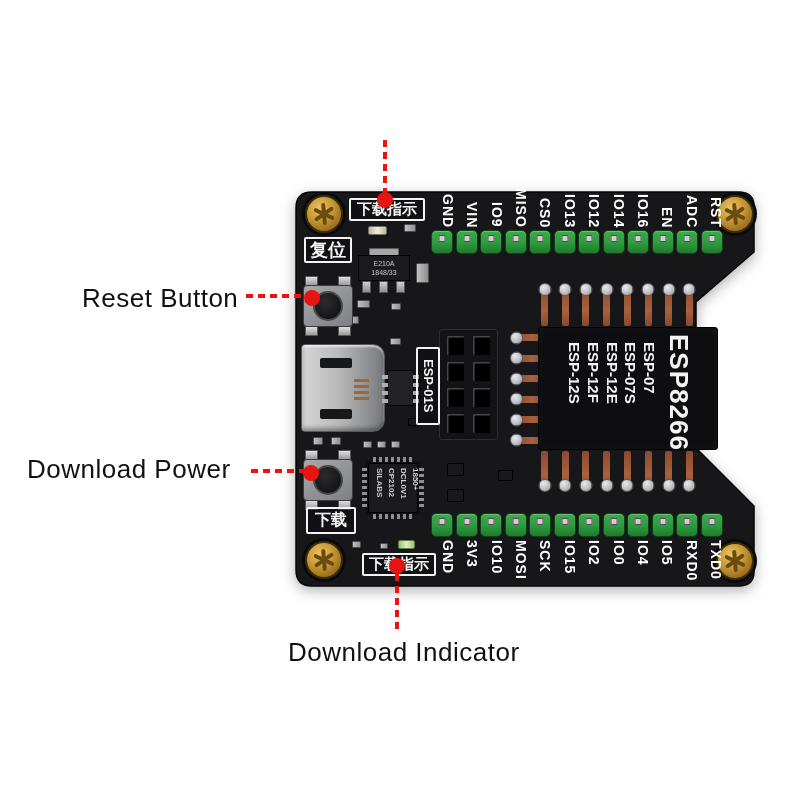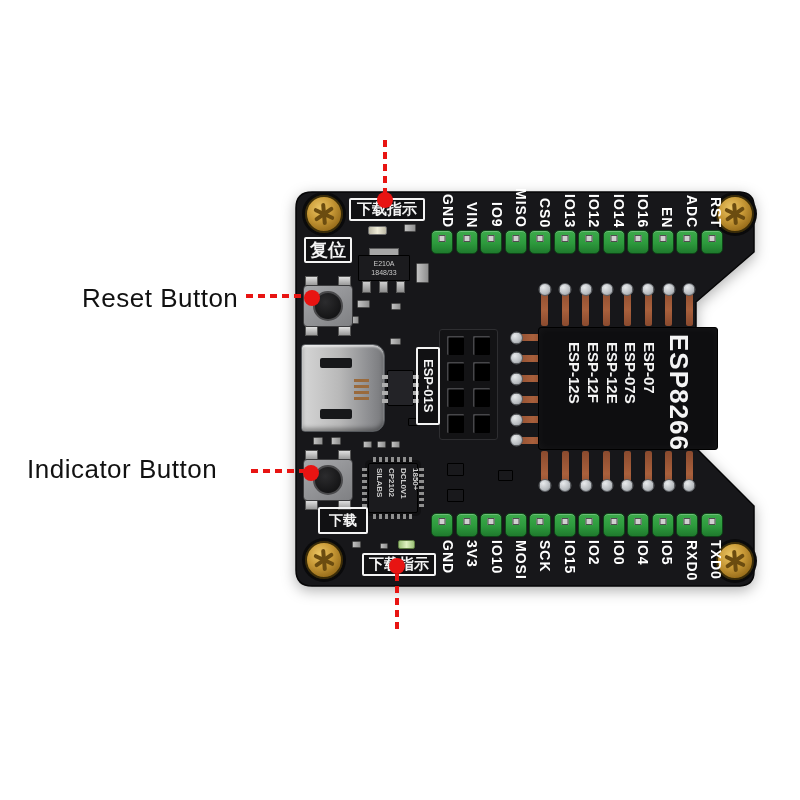--- a/index.html
+++ b/index.html
@@ -123,24 +123,25 @@
 
 <div class="stage">
 
   <div class="dash-v" style="left:383px;top:140px;height:56px;"></div>
   <div class="dot" style="left:377px;top:192px;"></div>
 
   <div class="ann" style="left:82px;top:283px;">Reset Button</div>
   <div class="dash-h" style="left:246px;top:294px;width:62px;"></div>
   <div class="dot" style="left:304px;top:290px;"></div>
 
-  <div class="ann" style="left:27px;top:454px;">Indicator Button</div>
+  <div class="ann" style="left:27px;top:454px;">Download Power</div>
   <div class="dash-h" style="left:251px;top:469px;width:55px;"></div>
   <div class="dot" style="left:303px;top:465px;"></div>
 
+  <div class="ann" style="left:288px;top:637px;">Download Indicator</div>
   <div class="dash-v" style="left:395px;top:574px;height:58px;"></div>
   <div class="dot" style="left:389px;top:558px;"></div>
 
   <svg class="board" width="800" height="800">
     <path class="board-path" d="M 312 192 L 740 192 Q 754 193 754 206 L 754 252 L 696 302 L 696 448
       L 754 506 L 754 572 Q 754 585 740 586 L 312 586 Q 296 586 296 570 L 296 208 Q 296 192 312 192 Z"></path>
   </svg>
 
   <div class="screw" style="left:305px;top:195px;">
       <i></i>
@@ -158,21 +159,21 @@
       <i></i>
     </div>
   <div class="screw" style="left:716px;top:542px;">
       <i></i>
       <i></i>
       <i></i>
     </div>
 
   <div class="silkbox" style="left:349px;top:198px;width:76px;height:23px;font-size:15px;">下载指示</div>
   <div class="silkbox" style="left:304px;top:237px;width:48px;height:26px;font-size:18px;">复位</div>
-  <div class="silkbox" style="left:318px;top:507px;width:50px;height:27px;font-size:14px;">下载</div>
+  <div class="silkbox" style="left:306px;top:507px;width:50px;height:27px;font-size:16px;">下载</div>
   <div class="silkbox" style="left:362px;top:553px;width:74px;height:23px;font-size:15px;">下载指示</div>
   <div class="silkbox" style="left:416px;top:347px;width:24px;height:78px;font-size:13px;writing-mode:vertical-rl;">ESP-01S</div>
 
   <div class="label-row align-bottom" id="top-pin-labels" style="left:431px;top:190px;width:292px;height:38px;">
       <span class="vlabel">GND</span>
       <span class="vlabel">VIN</span>
       <span class="vlabel">IO9</span>
       <span class="vlabel">MISO</span>
       <span class="vlabel">CS0</span>
       <span class="vlabel">IO13</span>

